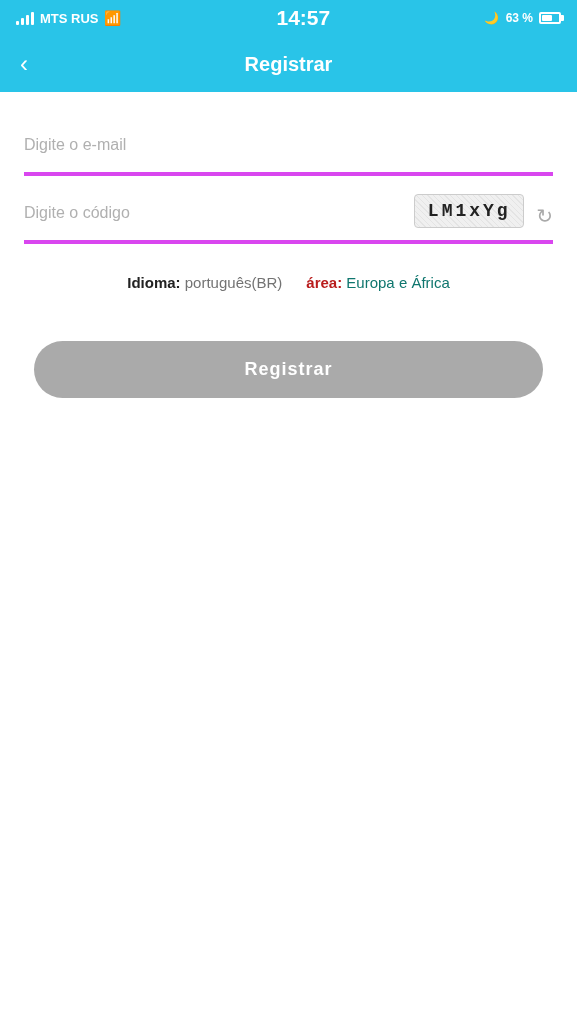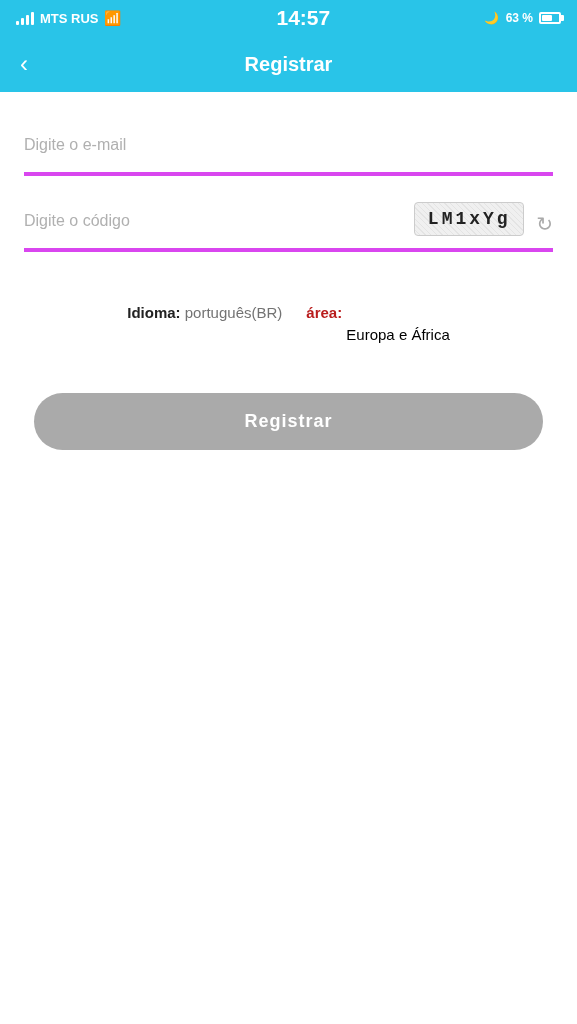--- a/index.html
+++ b/index.html
@@ -157,21 +157,20 @@
       min-width: 110px;
       text-align: center;
       background-image: 
         repeating-linear-gradient(
           45deg,
           transparent,
           transparent 3px,
           rgba(200,200,200,0.3) 3px,
           rgba(200,200,200,0.3) 4px
         );
-      margin-top: 8px;
     }
     .refresh-icon {
       color: #aaa;
       font-size: 20px;
       cursor: pointer;
     }
 
     
     .eye-icon {
       color: #aaa;
@@ -195,23 +194,22 @@
     .lang-area-row .value {
       color: #737373;
       cursor: pointer;
       margin-right: 24px;
     }
     .lang-area-row .area-label {
       color: #b91c1c;
       font-weight: 600;
     }
     .lang-area-row .area-value {
-      color: #000000;
-      cursor: pointer;
-      margin-top: 44px;
+      color: #0f766e;
+      cursor: pointer;
     }
 
     
     .register-btn-wrap {
       padding: 40px 10px 0;
     }
     .register-btn {
       width: 100%;
       background: #aaa;
       color: white;

